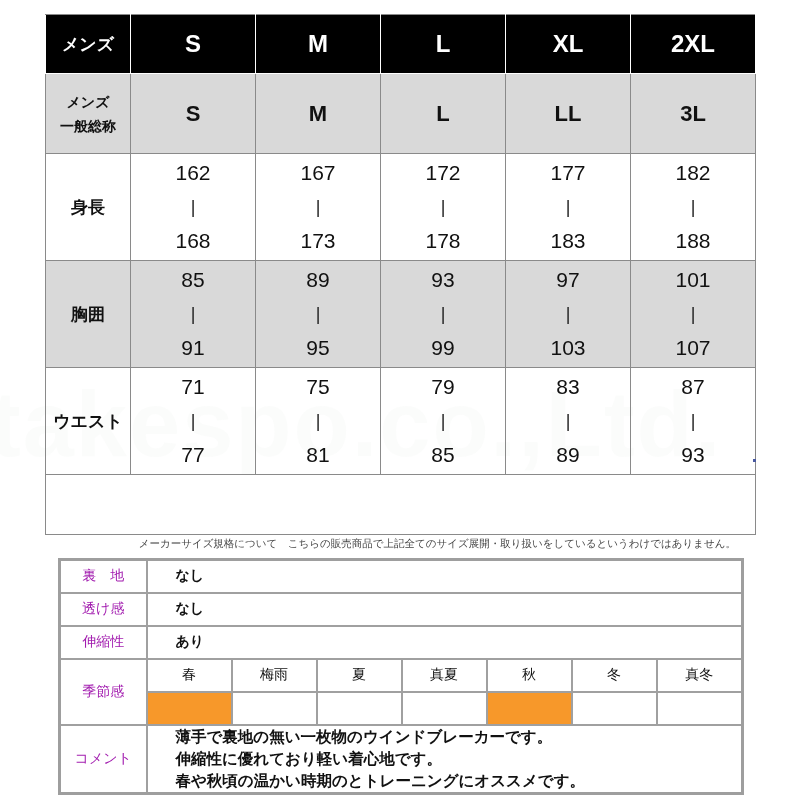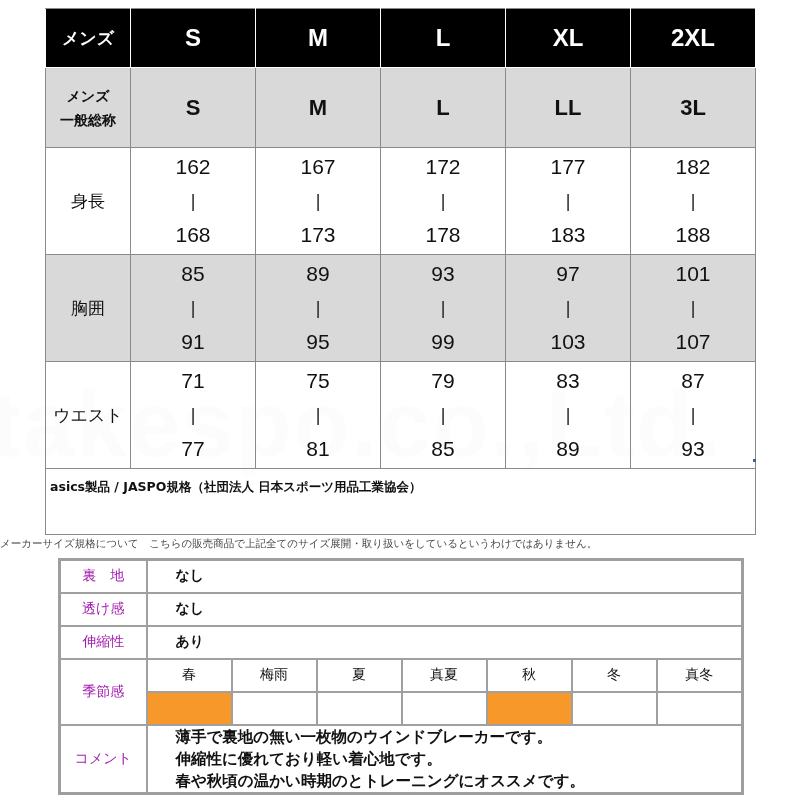--- a/index.html
+++ b/index.html
@@ -8,51 +8,51 @@
 
   .watermark {
     position: absolute; left: -10px; top: 372px; width: 820px;
     font-family: "Liberation Sans", sans-serif; font-weight: bold;
     font-size: 92px; letter-spacing: 2px; color: rgba(200, 210, 205, 0.07);
     white-space: nowrap; pointer-events: none; z-index: 0;
   }
 
   
   .size-table {
-    position: absolute; left: 45px; top: 8px; width: 711px;
+    position: absolute; left: 45px; top: 14px; width: 711px;
     border-collapse: collapse; table-layout: fixed; z-index: 1;
   }
   .size-table td {
     border: 1px solid #8a8a8a; text-align: center; vertical-align: middle;
     font-family: "Liberation Sans", sans-serif; padding: 0;
   }
   .size-table col.c-label { width: 85px; }
   .size-table col.c-size  { width: 125px; }
 
   .row-head td { background: #000; color: #fff; height: 59px; font-weight: bold; font-size: 24px; border-color: #ffffff; border-top-color:#8a8a8a;}
   .row-head td.label { font-size: 17px; font-family: "DejaVu Sans", sans-serif; }
   .row-general td { background: #d9d9d9; height: 80px; font-weight: bold; font-size: 22px; }
   .row-general td.label { font-size: 14px; line-height: 24px; font-family: "DejaVu Sans", sans-serif; }
   .row-meas td { height: 107px; font-size: 21px; line-height: 34px; }
   .row-meas.grey td { background: #d9d9d9; }
   .row-meas.white td { background: rgba(255,255,255,0.0); }
-  .row-meas td.label { font-size: 17px; font-weight: normal; font-family: "DejaVu Sans", sans-serif; }
+  .row-meas td.label { font-size: 17px; font-weight: bold; font-family: "DejaVu Sans", sans-serif; }
   .range span { display: block; }
   .range .sep { font-size: 18px; color: #222; }
 
   .notes-box {
     position: absolute; left: 45px; top: 462px; width: 711px; height: 73px;
     border: 1px solid #8a8a8a; border-top: none; background: transparent; z-index: 1;
     padding: 14px 0 0 4px; font-size: 12.5px; font-weight: bold; line-height: 22px;
     font-family: "DejaVu Sans", sans-serif;
   }
   .corner-mark { position: absolute; right: -1px; top: -3px; width: 3px; height: 3px; background: #4a5aa0; }
 
   .disclaimer {
-    position: absolute; left: 0; width: 736px; top: 537px; text-align: left;
+    position: absolute; left: 0; width: 736px; top: 537px; text-align: right;
     font-size: 10.5px; color: #444; font-family: Liberation Sans, sans-serif; z-index: 1;
   }
 
   
   .spec-table {
     position: absolute; left: 58px; top: 558px; width: 683px; height: 235px;
     border-collapse: collapse; table-layout: fixed; z-index: 1;
     border: 3px solid #9e9e9e;
   }
   .spec-table td { border: 2px solid #a0a0a0; padding: 0; vertical-align: middle; background: #fff; }
@@ -181,21 +181,20 @@
           <span>87</span>
           <span class="sep">|</span>
           <span>93</span>
         </td>
   </tr>
 </tbody>
   </table>
 
 <div class="notes-box">
   <span class="corner-mark"></span>
-  <div>asics製品 / JASPO規格（社団法人 日本スポーツ用品工業協会）</div>
 </div>
 
 <div class="disclaimer">メーカーサイズ規格について　こちらの販売商品で上記全てのサイズ展開・取り扱いをしているというわけではありません。</div>
 
 <table class="spec-table">
   <colgroup>
     <col style="width:87px">
       <col style="width:85px">
       <col style="width:85px">
       <col style="width:85px">

